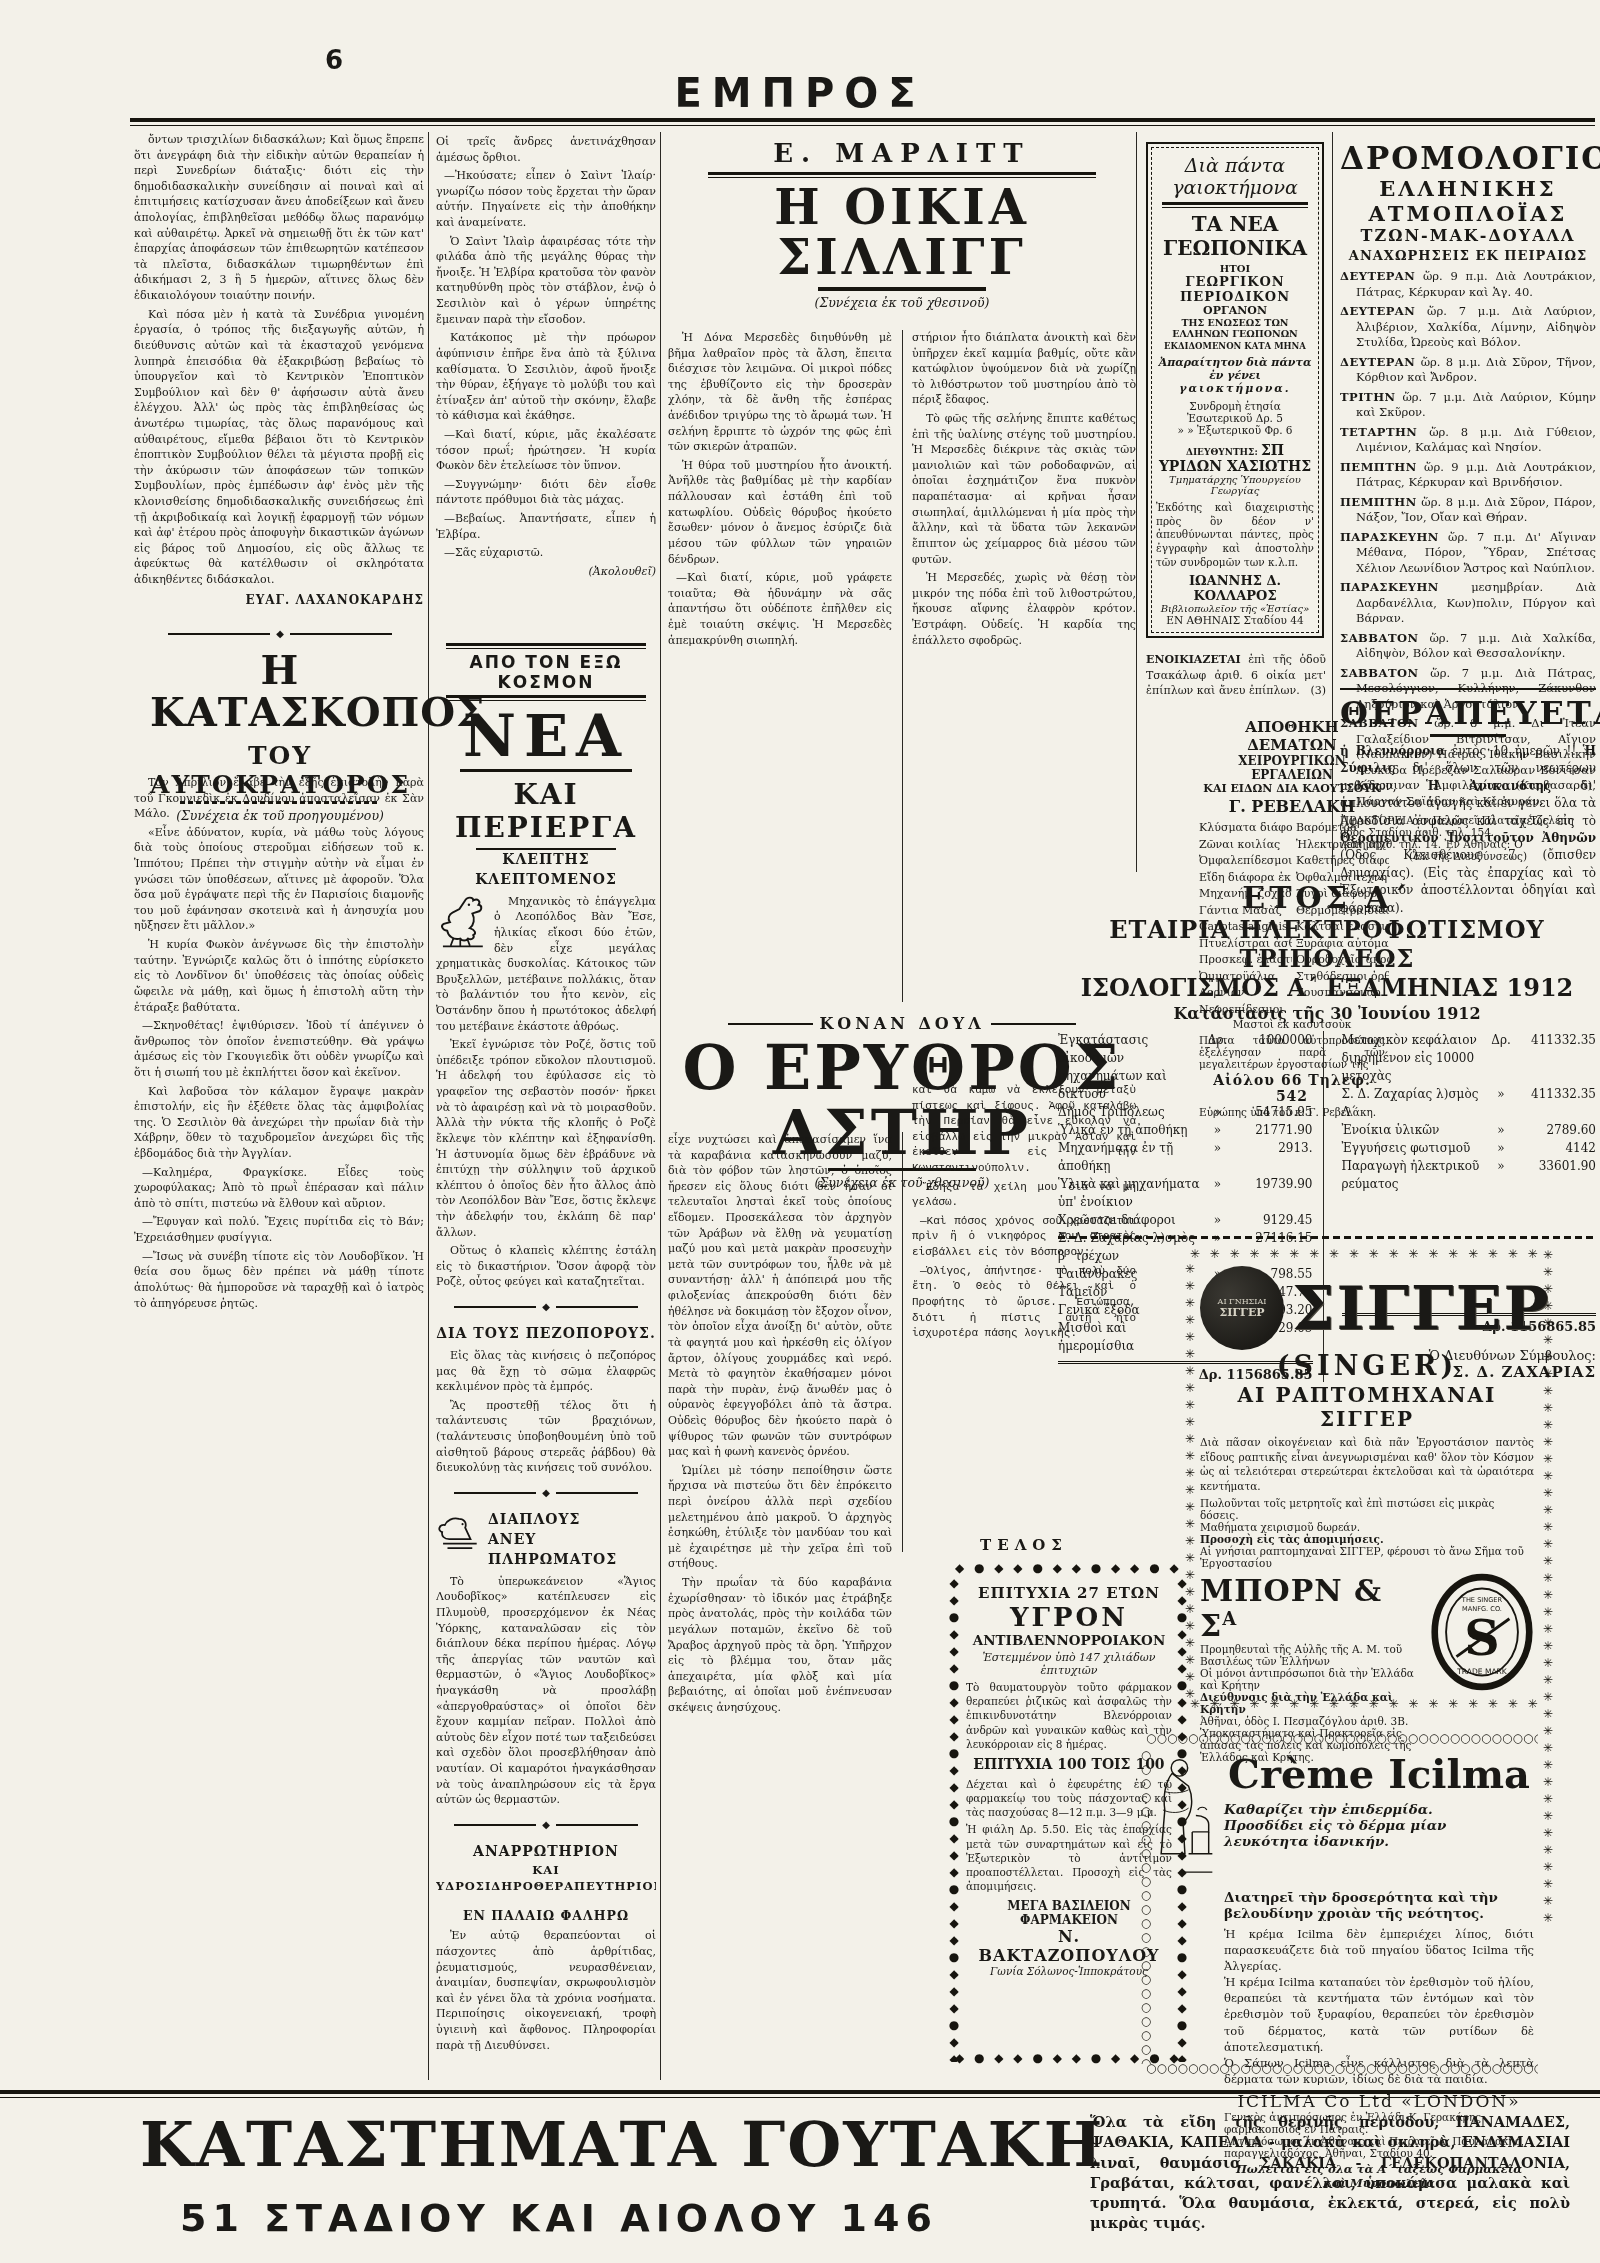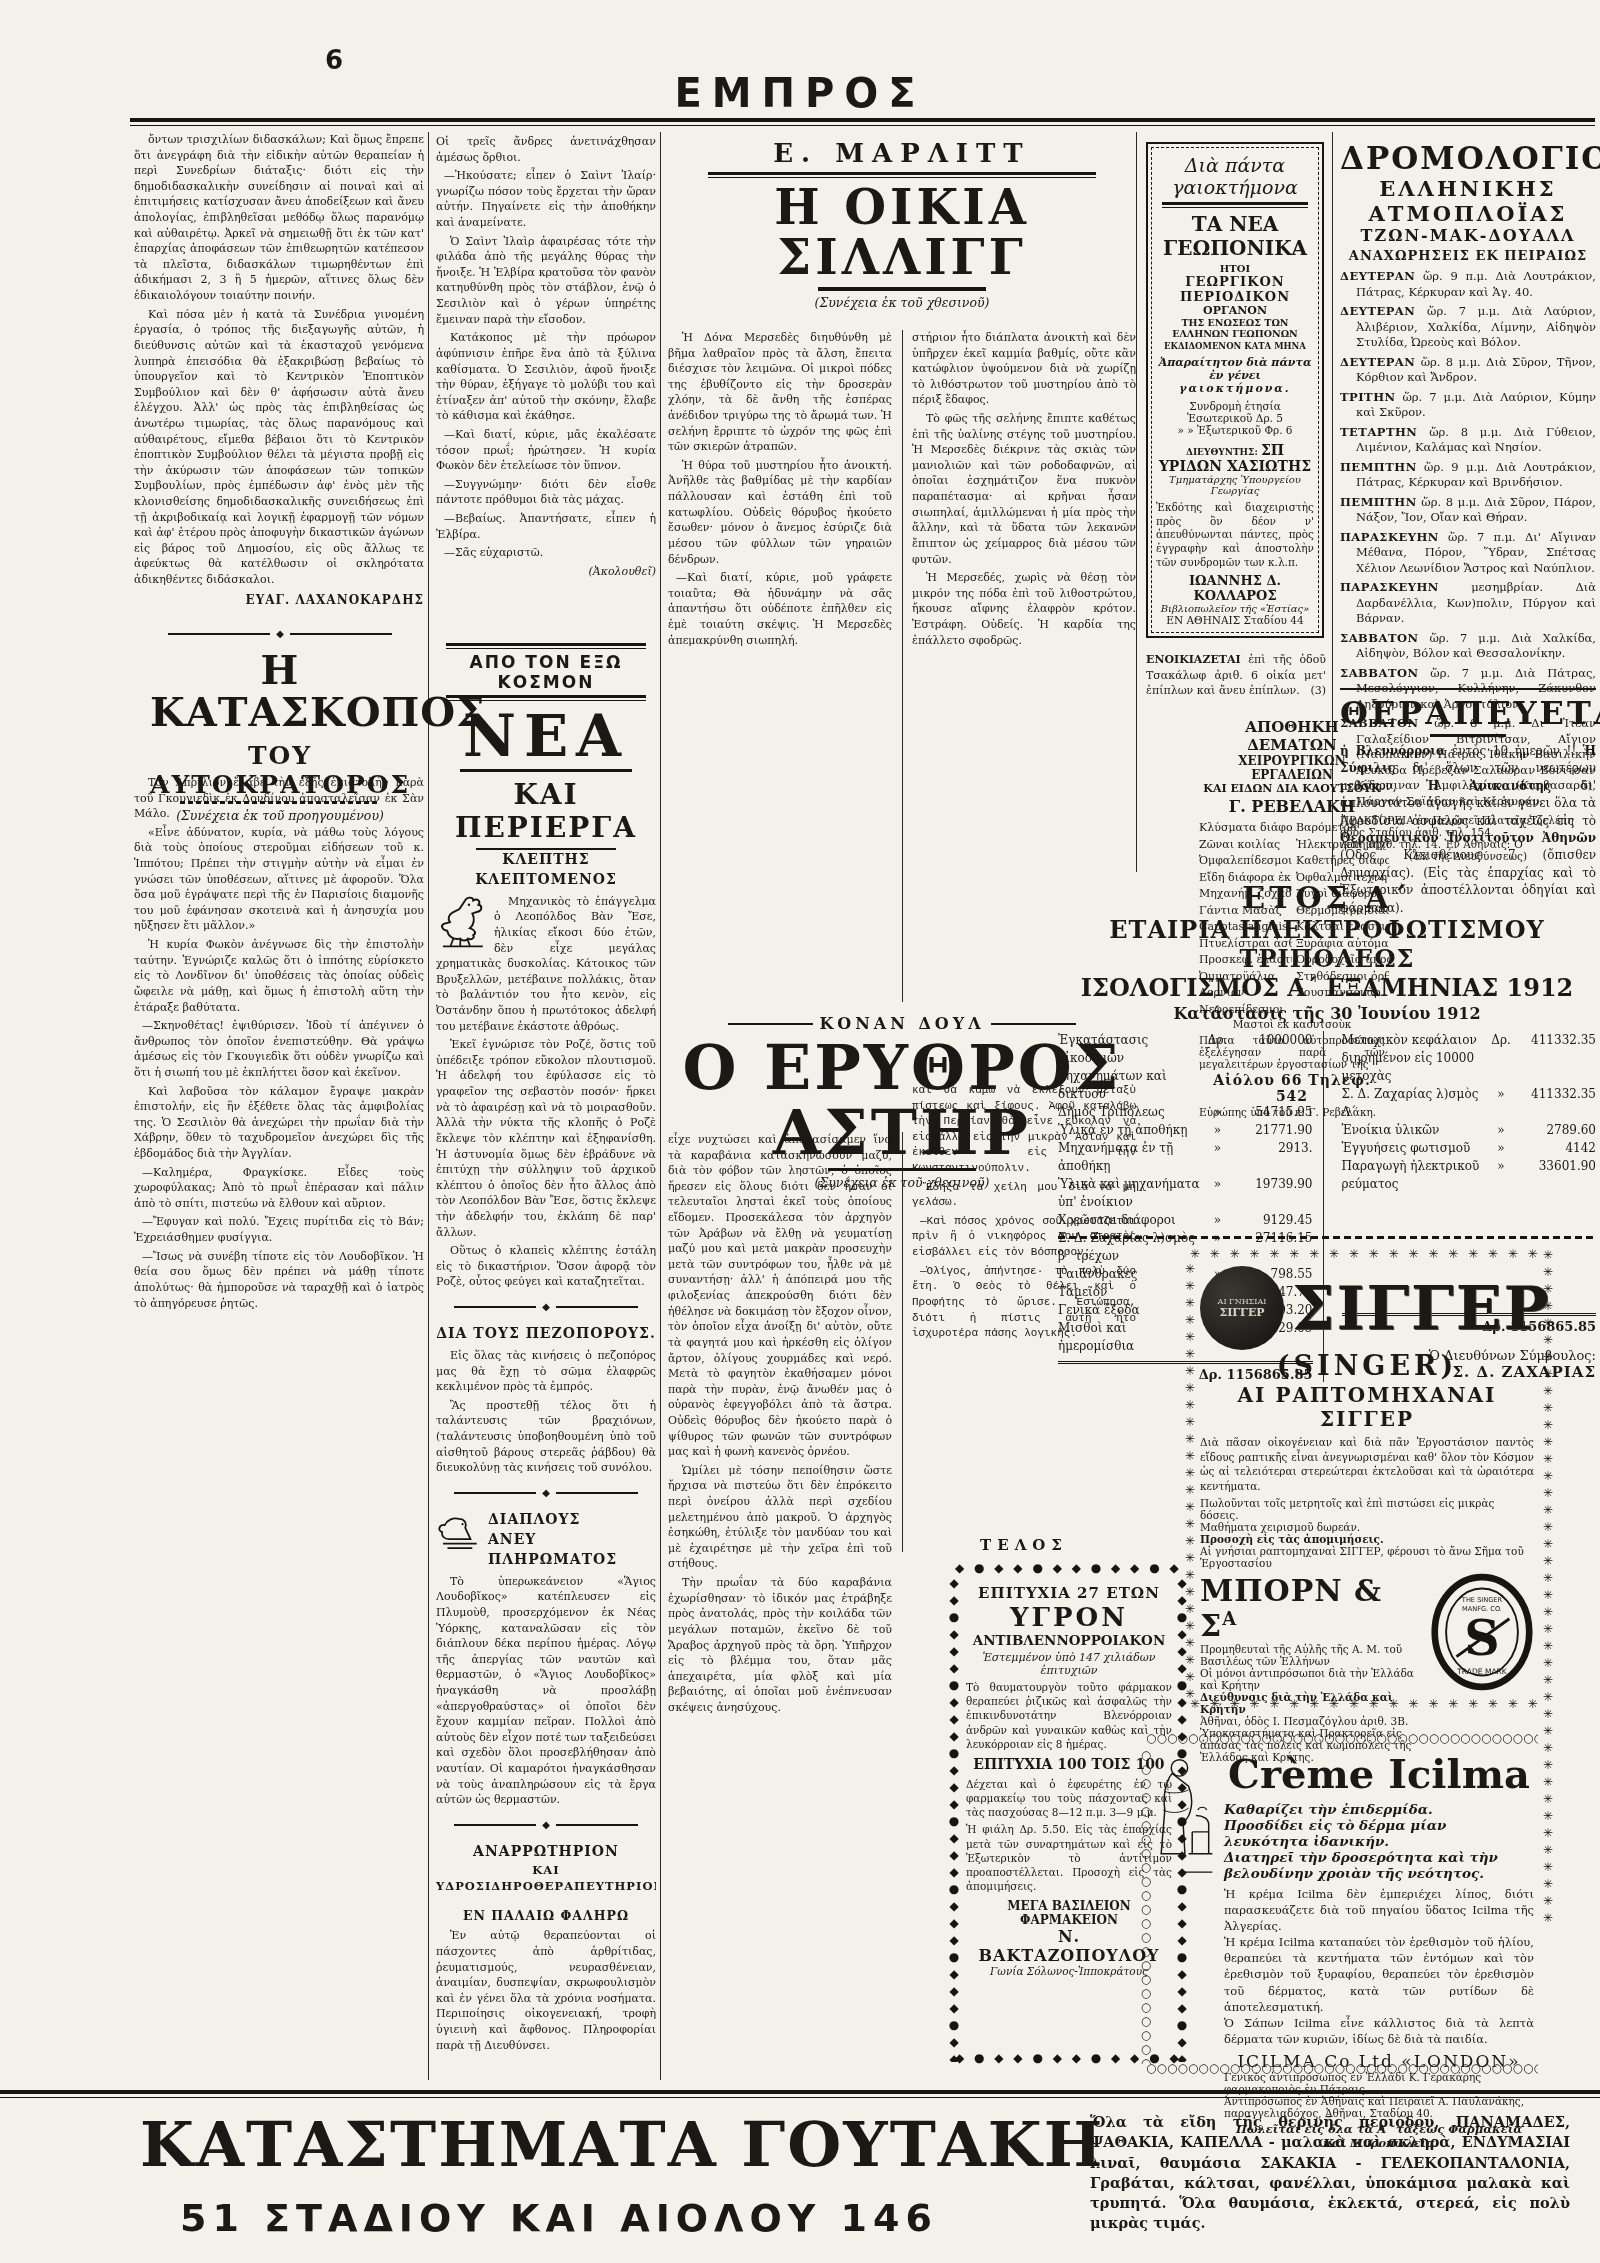--- a/index.html
+++ b/index.html
@@ -475,21 +475,21 @@
         <path d="M22 24c-8 10-10 26-8 40l-4 48h26l-2-34c10-8 12-26 6-40z" fill="none" stroke="#17150f" stroke-width="1.6"></path>
         <path d="M14 44c8 2 18 2 26-2M12 64c8 4 20 4 28-2" fill="none" stroke="#17150f" stroke-width="1"></path>
         <path d="M48 70c8 0 14 4 14 10v8h-18" fill="none" stroke="#17150f" stroke-width="1.6"></path>
         <path d="M44 88v24M62 88v24M40 112h26M36 132h30" stroke="#17150f" stroke-width="1.6" fill="none"></path>
         <path d="M50 64c2-4 8-4 10 0" fill="none" stroke="#17150f" stroke-width="1.2"></path>
       </svg>
       <div style="flex:1;">
         <div class="center serifhead" style="font-size:40px;">Crème Icilma</div>
         <div class="b" style="font-style:italic;font-size:13.5px;margin-top:4px;">Καθαρίζει τὴν ἐπιδερμίδα.</div>
         <div class="b" style="font-style:italic;font-size:13.5px;">Προσδίδει εἰς τὸ δέρμα μίαν λευκότητα ἰδανικήν.</div>
-        <div class="b" style="font-style:italic;font-size:13.5px;">Διατηρεῖ τὴν δροσερότητα καὶ τὴν βελουδίνην χροιὰν τῆς νεότητος.</div>
+        <div class="b" style="font-size:13.5px;margin-top:40px;">Διατηρεῖ τὴν δροσερότητα καὶ τὴν βελουδίνην χροιὰν τῆς νεότητος.</div>
         <div style="font-size:11.5px;text-align:justify;line-height:1.4;margin-top:5px;">Ἡ κρέμα Icilma δὲν ἐμπεριέχει λίπος, διότι παρασκευάζετε διὰ τοῦ πηγαίου ὕδατος Icilma τῆς Ἀλγερίας.</div>
         <div style="font-size:11.5px;text-align:justify;line-height:1.4;">Ἡ κρέμα Icilma καταπαύει τὸν ἐρεθισμὸν τοῦ ἡλίου, θεραπεύει τὰ κεντήματα τῶν ἐντόμων καὶ τὸν ἐρεθισμὸν τοῦ ξυραφίου, θεραπεύει τὸν ἐρεθισμὸν τοῦ δέρματος, κατὰ τῶν ρυτίδων δὲ ἀποτελεσματική.</div>
         <div style="font-size:11.5px;text-align:justify;line-height:1.4;">Ὁ Σάπων Icilma εἶνε κάλλιστος διὰ τὰ λεπτὰ δέρματα τῶν κυριῶν, ἰδίως δὲ διὰ τὰ παιδία.</div>
         <div class="center" style="font-size:17px;letter-spacing:2px;margin-top:4px;">ICILMA Co Ltd «LONDON»</div>
         <div class="sm">Γενικὸς ἀντιπρόσωπος ἐν Ἑλλάδι Κ. Γερακάρης φαρμακοποιὸς ἐν Πάτραις.</div>
         <div class="sm">Ἀντιπρόσωπος ἐν Ἀθήναις καὶ Πειραιεῖ Α. Παυλανάκης, παραγγελιαδόχος, Ἀθῆναι, Σταδίου 40.</div>
         <div class="center b" style="font-style:italic;font-size:11.5px;margin-top:3px;">Πωλεῖται εἰς ὅλα τὰ Α΄ τάξεως Φαρμακεῖα καὶ Μυροπωλεῖα</div>
       </div>
     </div>
   </div>

